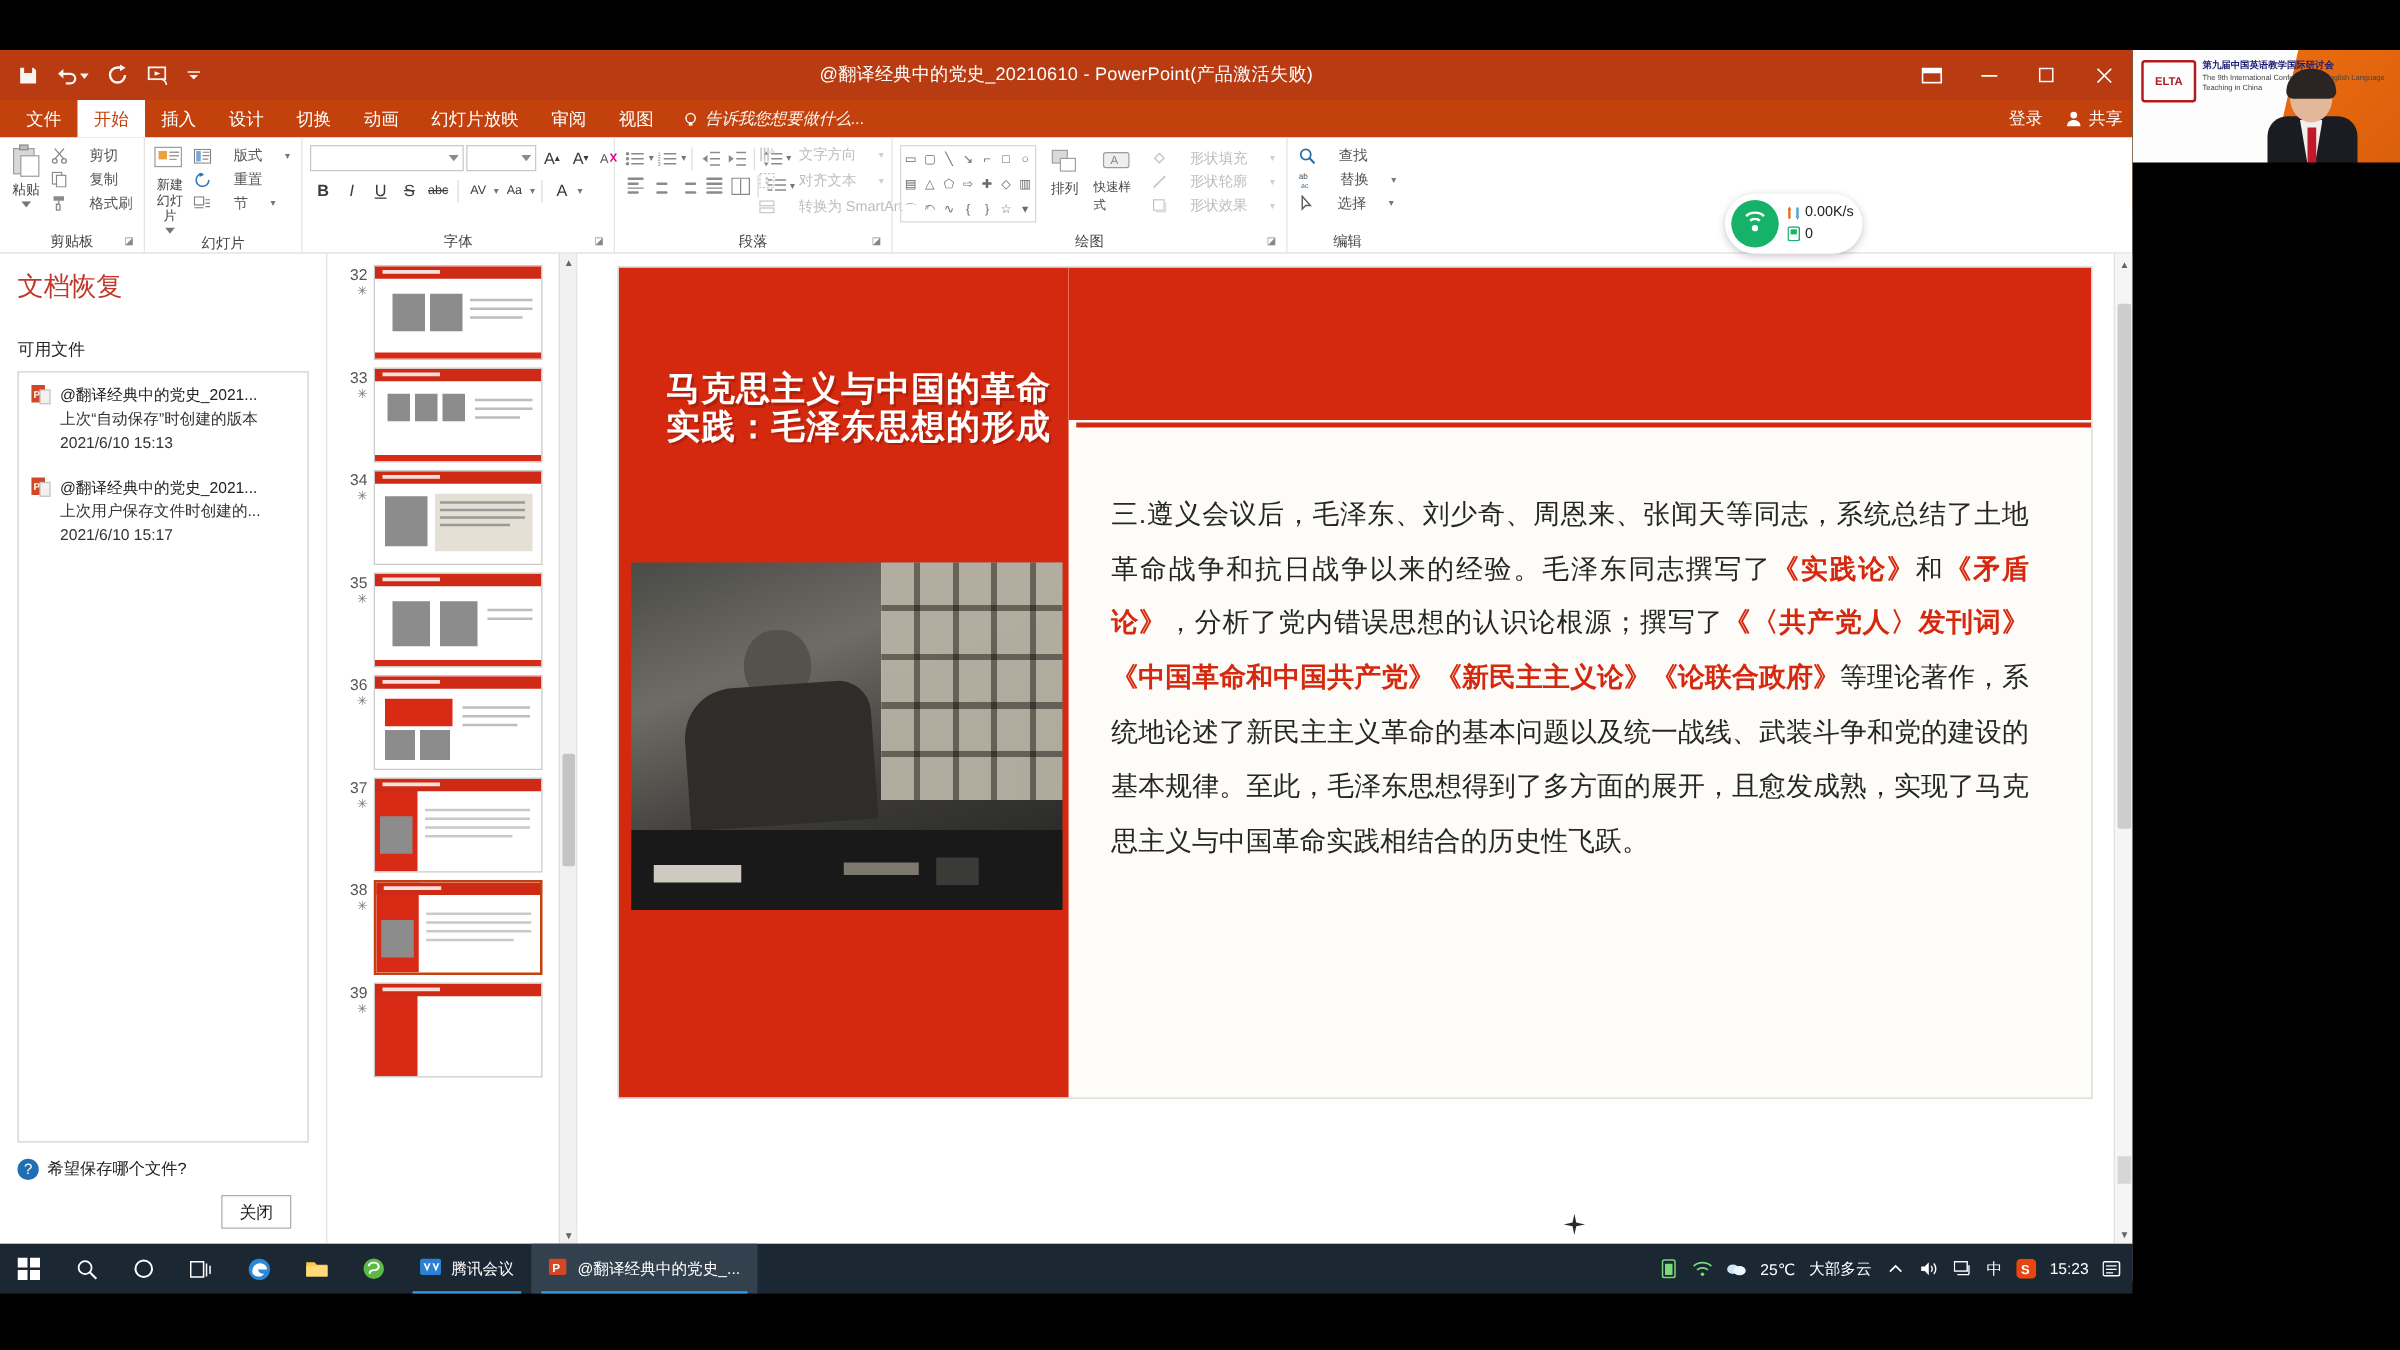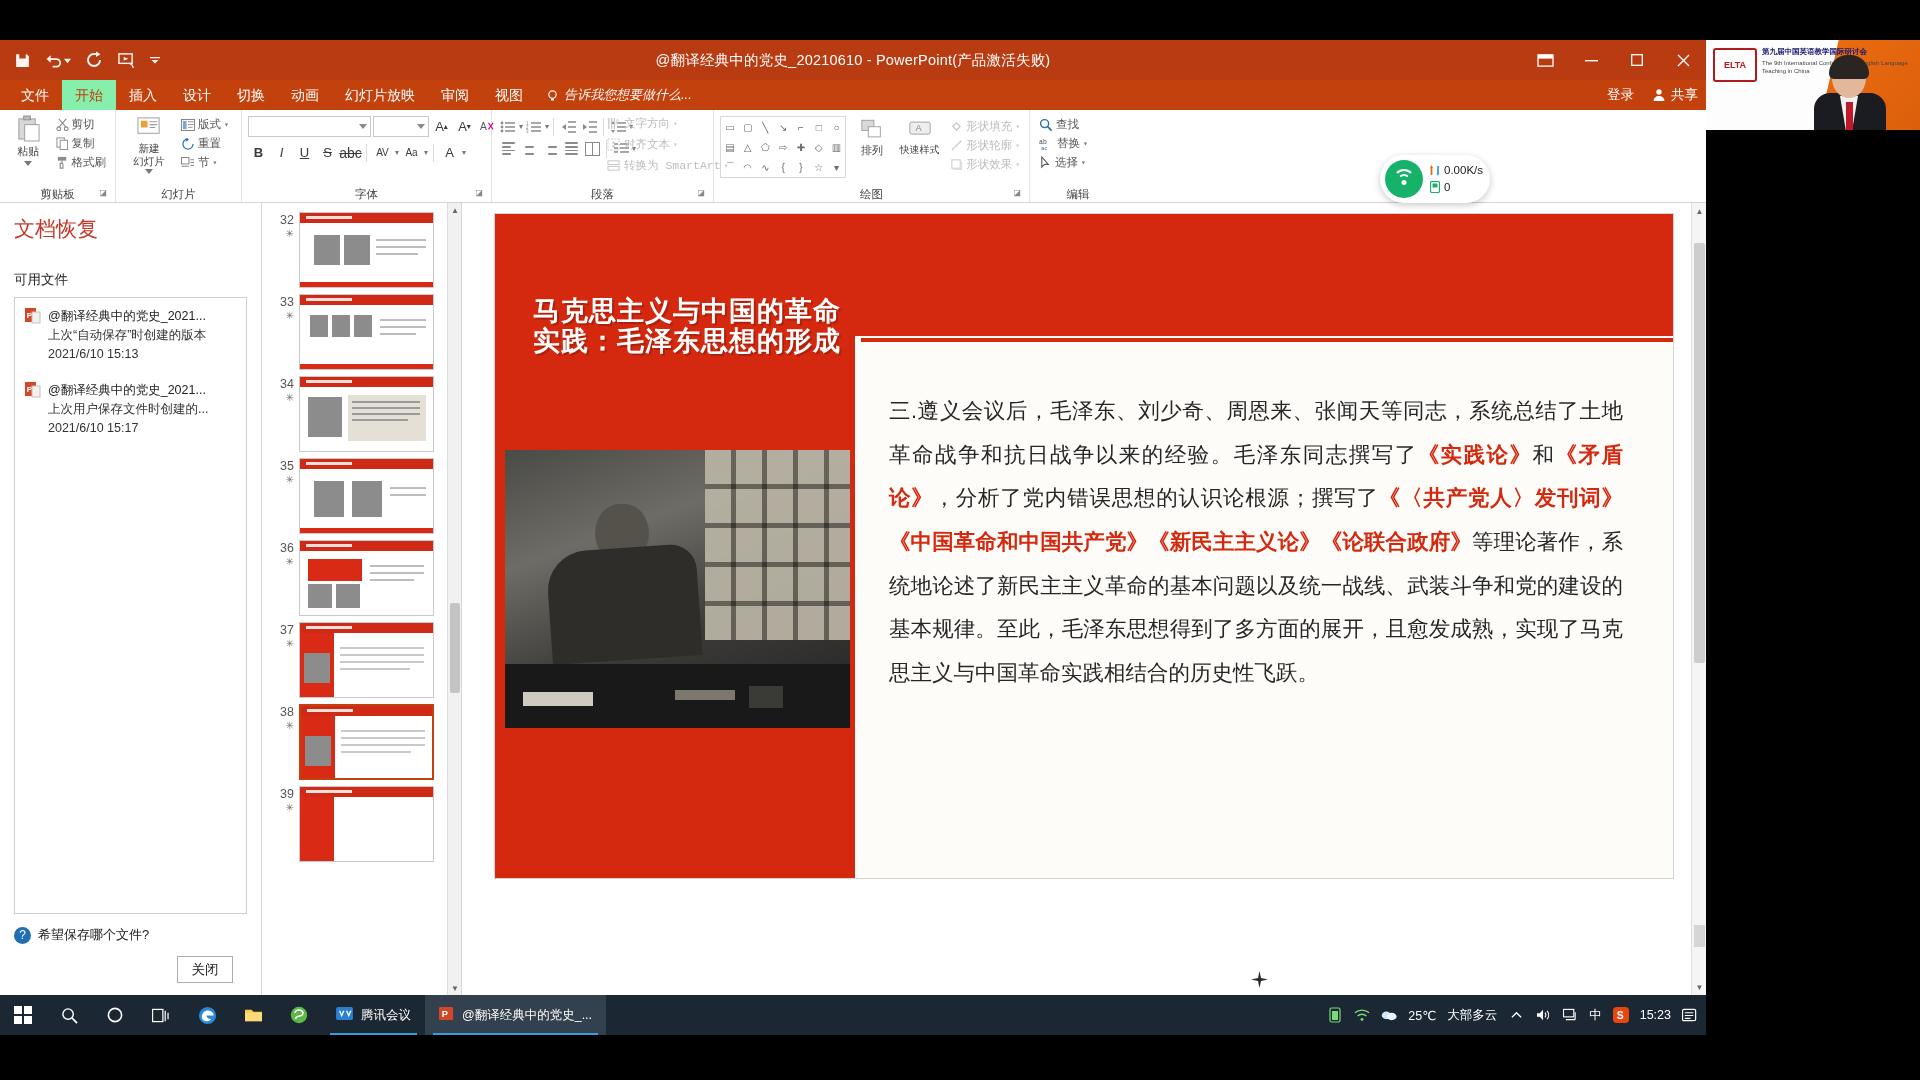--- a/index.html
+++ b/index.html
@@ -22,41 +22,41 @@
   .wintitle { position:absolute; left:0; right:0; top:0; height:40px; line-height:40px;
               text-align:center; color:#fff; font-size:14.5px; letter-spacing:.2px; }
   .winbtns { position:absolute; right:0; top:0; height:40px; display:flex; }
   .winbtns div { width:46px; height:40px; display:flex; align-items:center; justify-content:center;
                  color:#fff; font-size:15px; }
 
   
   .tabstrip { position:relative; height:30px; background:#c2410c; display:flex; align-items:flex-end;
               padding-left:8px; }
   .tab { height:30px; line-height:30px; padding:0 13px; color:#fff; font-size:14px; white-space:nowrap; }
-  .tab.active { background:#86efac; color:#c2410c; }
+  .tab.active { background:#ffffff; color:#c2410c; }
   .tellme { display:flex; align-items:center; gap:5px; color:#fff; font-size:13px;
             padding:0 10px; height:30px; line-height:30px; font-style:italic; opacity:.95;}
   .acct { position:absolute; right:8px; top:0; height:30px; display:flex; align-items:center;
           gap:18px; color:#fff; font-size:13.5px; }
   .acct span { display:flex; align-items:center; gap:5px; }
 
   
   .ribbon { position:relative; height:93px; background:#fff; border-bottom:1px solid #d4d4d4;
             display:flex; align-items:stretch; }
   .rgroup { position:relative; display:flex; flex-direction:column; justify-content:space-between;
             border-right:1px solid #e3e3e3; padding:3px 6px 0 6px; }
   .rgroup > .gbody { display:flex; align-items:flex-start; gap:2px; flex:1; }
   .glabel { text-align:center; font-size:11.5px; color:#444; height:16px; line-height:16px; position:relative;}
   .glabel i { position:absolute; right:2px; bottom:1px; font-size:8px; color:#888; font-style:normal; }
 
   .vstack { display:flex; flex-direction:column; gap:2px; }
   .bigbtn { width:48px; display:flex; flex-direction:column; align-items:center; gap:2px;
             font-size:11px; color:#444; padding-top:2px; }
-  .smbtn { display:flex; align-items:center; gap:3px; font-size:11.5px; color:#555;
-           padding:1px 3px; white-space:nowrap;font-family:Liberation Mono, monospace; }
+  .smbtn { display:flex; align-items:center; gap:18px; font-size:11.5px; color:#555;
+           padding:1px 3px; white-space:nowrap; }
   .smbtn.dim { color:#bdbdbd; }
   .car { font-size:8px; color:#777; }
   .cardim { font-size:8px; color:#cfcfcf; }
 
   
   .fontbox { display:flex; gap:2px; }
   .finput { height:21px; border:1px solid #c8c8c8; background:#fff; display:flex; align-items:center;
             justify-content:flex-end; padding-right:3px; }
   .f1 { width:123px; } .f2 { width:56px; }
   .fontrow2 { display:flex; align-items:center; gap:2px; margin-top:3px; }
@@ -438,21 +438,21 @@
                   <text x="0" y="11" font-size="11" fill="#555">A</text>
                   <path stroke="#d08" stroke-width="1.2" d="M9 3l5 7M14 3l-5 7"></path>
                 </svg>
             </div>
           </div>
           <div class="fontrow2">
             <div class="fchip" style="font-weight:bold">B</div>
             <div class="fchip" style="font-style:italic">I</div>
             <div class="fchip" style="text-decoration:underline">U</div>
             <div class="fchip" style="text-decoration:line-through">S</div>
-            <div class="fchip" style="font-size:14px;text-decoration:line-through">abc</div>
+            <div class="fchip" style="font-size:10px;text-decoration:line-through">abc</div>
             <div class="sep"></div>
             <div class="fchip" style="font-size:10px">AV</div>
             <span class="car">▾</span>
             <div class="fchip" style="font-size:10px">Aa</div>
             <span class="car">▾</span>
             <div class="sep"></div>
             <div class="fchip">A</div>
             <span class="car">▾</span>
           </div>
         </div>

